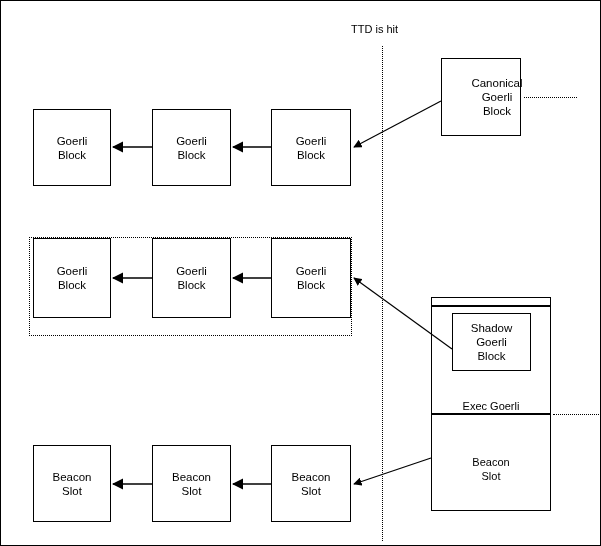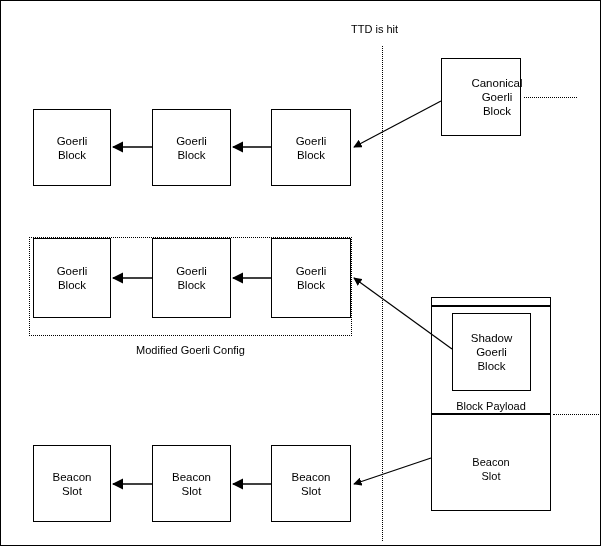--- a/index.html
+++ b/index.html
@@ -94,35 +94,34 @@
   <div class="hline-dotted" style="left:523px; top:96px; width:53px;"></div>
 
   <div class="node" style="left:32px; top:237px; width:78px; height:80px;">Goerli
 Block</div>
   <div class="node" style="left:151px; top:237px; width:79px; height:80px;">Goerli
 Block</div>
   <div class="node" style="left:270px; top:237px; width:80px; height:80px;">Goerli
 Block</div>
 
   <div class="dotted-rect" style="left:28px; top:236px; width:323px; height:99px;"></div>
-  <div class="plain-label" style="left:28px; top:342px; width:323px;">Modified Goerli Config</div>
 
   <div class="node" style="left:32px; top:444px; width:78px; height:77px;">Beacon
 Slot</div>
   <div class="node" style="left:151px; top:444px; width:79px; height:77px;">Beacon
 Slot</div>
   <div class="node" style="left:270px; top:444px; width:80px; height:77px;">Beacon
 Slot</div>
 
   <div class="panel-strip" style="left:430px; top:296px; width:120px; height:9px;"></div>
   <div class="panel-strip" style="left:430px; top:305px; width:120px; height:108px;"></div>
-  <div class="node" style="left:451px; top:312px; width:79px; height:78px;">Shadow
+  <div class="node" style="left:451px; top:312px; width:79px; height:58px;">Shadow
 Goerli
 Block</div>
-  <div class="plain-label" style="left:430px; top:398px; width:120px;">Block Payload</div>
+  <div class="plain-label" style="left:430px; top:398px; width:120px;">Exec Goerli</div>
 
   <div class="panel-strip" style="left:430px; top:413px; width:120px; height:97px;"></div>
   <div class="plain-label" style="left:430px; top:454px; width:120px;">Beacon
 Slot</div>
 
   <div class="hline-dotted" style="left:552px; top:413px; width:48px;"></div>
 
   <svg class="edges" viewBox="0 0 601 546" xmlns="http://www.w3.org/2000/svg">
     <defs>
       <marker id="arrowhead" viewBox="0 0 10 10" refX="9" refY="5" markerWidth="7" markerHeight="7" orient="auto-start-reverse">

